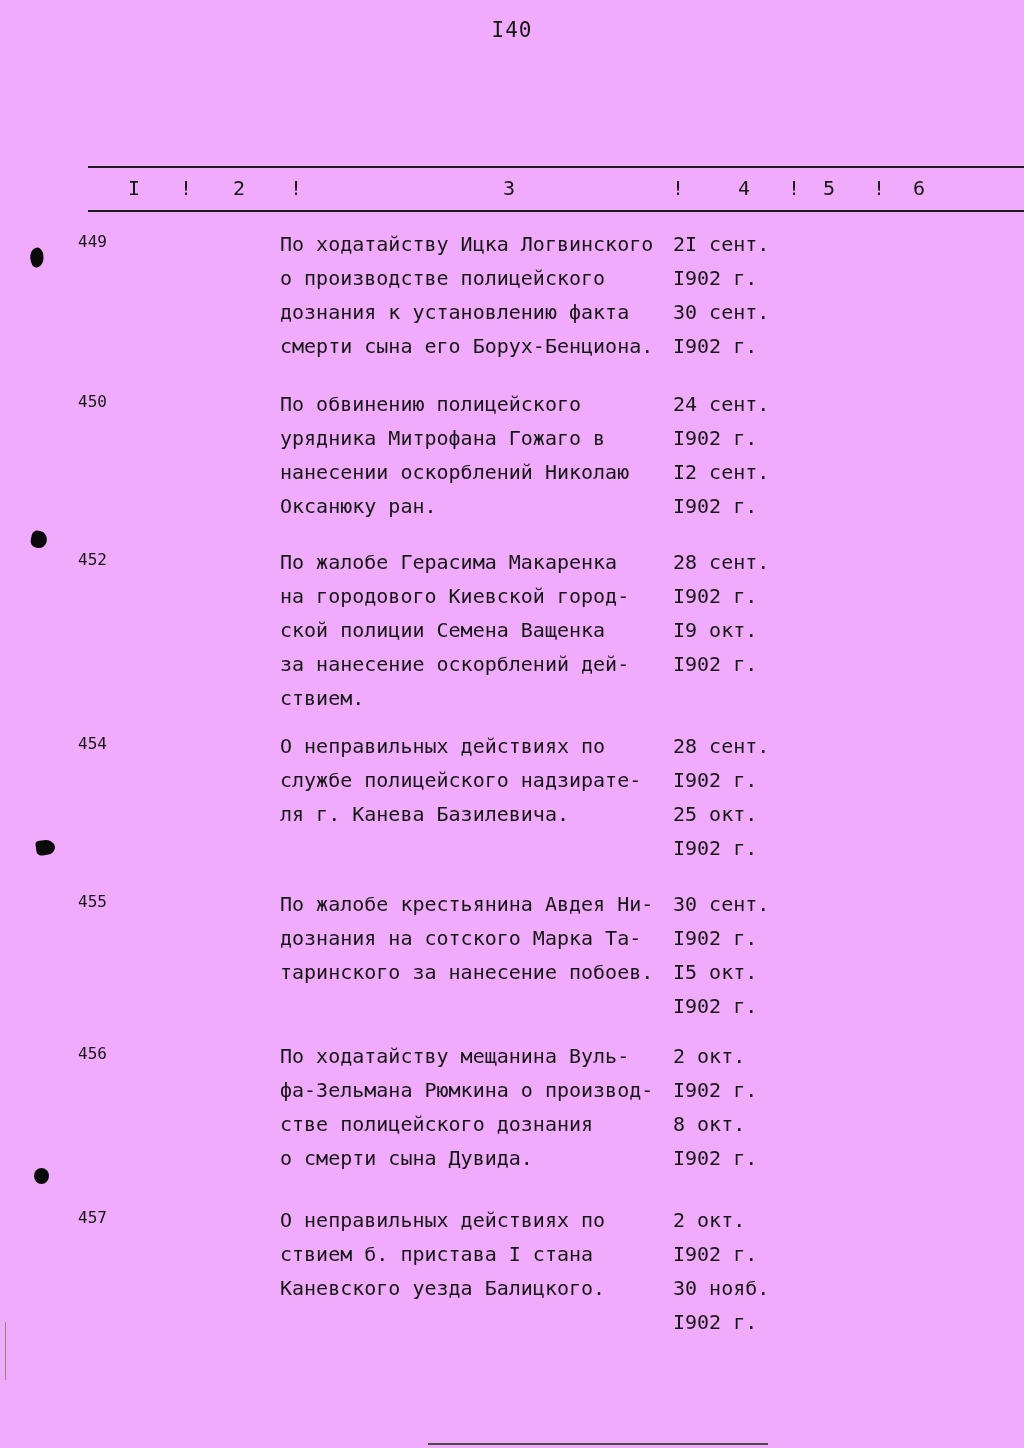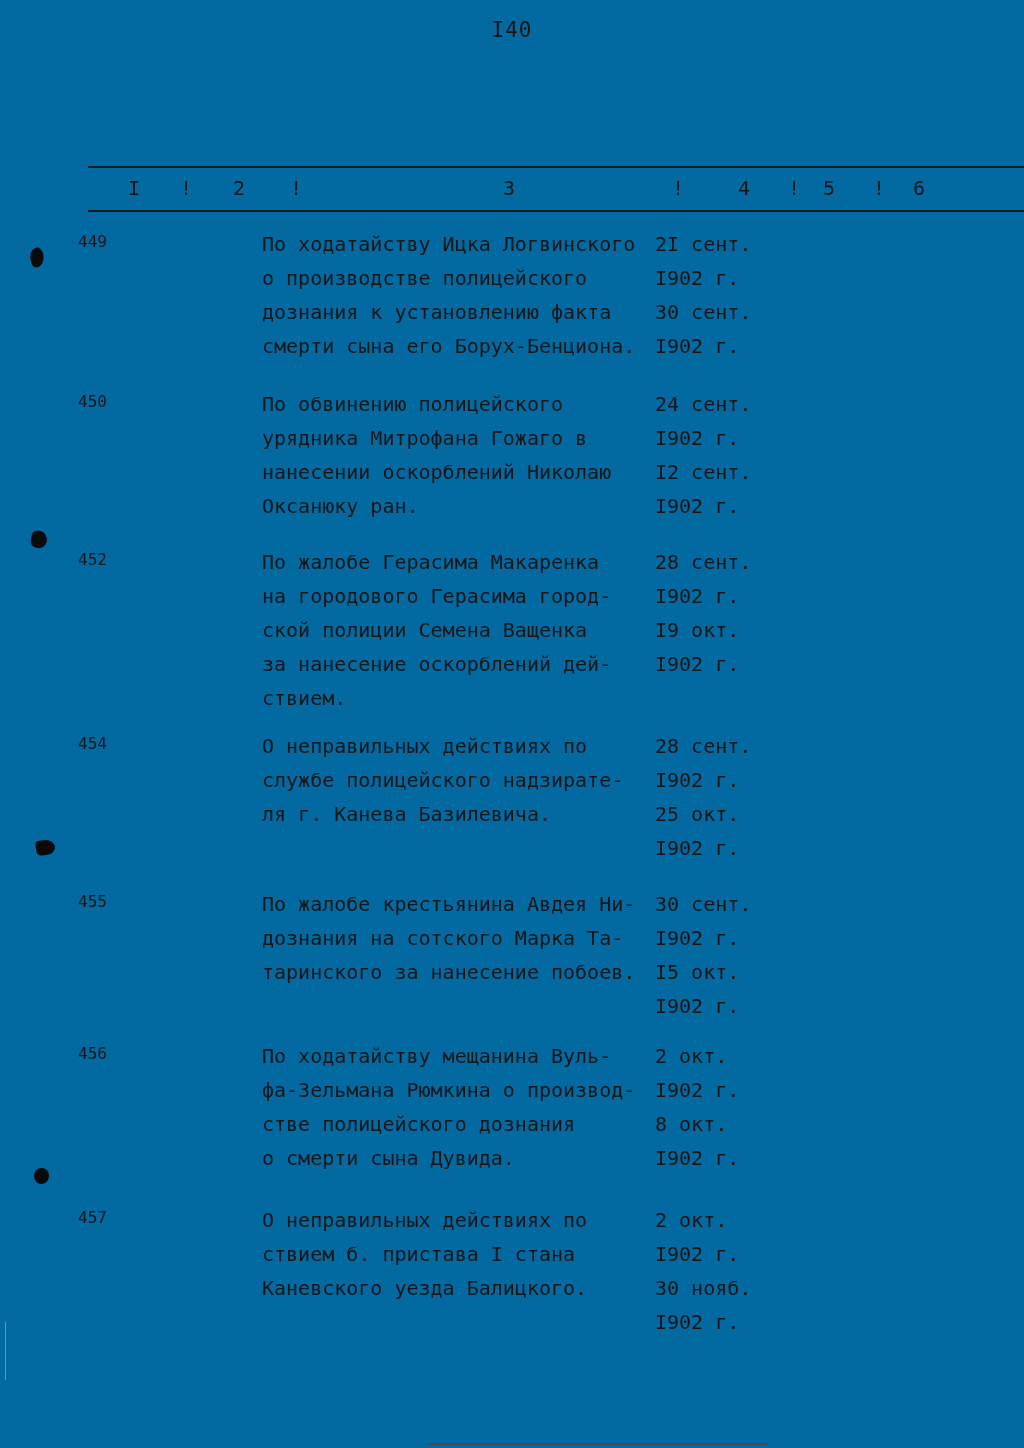--- a/index.html
+++ b/index.html
@@ -4,21 +4,21 @@
 <style>
   html, body {
     margin: 0;
     padding: 0;
     background: #fcfcf9;
   }
   .page {
     position: relative;
     width: 1024px;
     height: 1448px;
-    background: #0369a1;
+    background: #f0abfc;
     font-family: "DejaVu Sans Mono", "Liberation Mono", monospace;
     color: #161616;
     overflow: hidden;
   }
   .page-number {
     position: absolute;
     top: 18px;
     left: 0;
     width: 100%;
     text-align: center;
@@ -56,21 +56,21 @@
     width: 100%;
   }
   .entry-number {
     position: absolute;
     left: 78px;
     top: 0;
     font-size: 16px;
   }
   .entry-lines {
     position: absolute;
-    left: 262px;
+    left: 280px;
     top: 0;
     right: 0;
   }
   .entry-line {
     position: relative;
     height: 34px;
     white-space: nowrap;
   }
   .desc {
     font-size: 20px;
@@ -164,21 +164,21 @@
           <div class="entry-line"><span class="desc">По обвинению полицейского</span><span class="date">24 сент.</span></div>
           <div class="entry-line"><span class="desc">урядника Митрофана Гожаго в</span><span class="date">I902 г.</span></div>
           <div class="entry-line"><span class="desc">нанесении оскорблений Николаю</span><span class="date">I2 сент.</span></div>
           <div class="entry-line"><span class="desc">Оксанюку ран.</span><span class="date">I902 г.</span></div>
         </div>
       </div>
       <div class="entry" style="top: 550px;">
         <div class="entry-number">452</div>
         <div class="entry-lines">
           <div class="entry-line"><span class="desc">По жалобе Герасима Макаренка</span><span class="date">28 сент.</span></div>
-          <div class="entry-line"><span class="desc">на городового Герасима город-</span><span class="date">I902 г.</span></div>
+          <div class="entry-line"><span class="desc">на городового Киевской город-</span><span class="date">I902 г.</span></div>
           <div class="entry-line"><span class="desc">ской полиции Семена Ващенка</span><span class="date">I9 окт.</span></div>
           <div class="entry-line"><span class="desc">за нанесение оскорблений дей-</span><span class="date">I902 г.</span></div>
           <div class="entry-line"><span class="desc">ствием.</span></div>
         </div>
       </div>
       <div class="entry" style="top: 734px;">
         <div class="entry-number">454</div>
         <div class="entry-lines">
           <div class="entry-line"><span class="desc">О неправильных действиях по</span><span class="date">28 сент.</span></div>
           <div class="entry-line"><span class="desc">службе полицейского надзирате-</span><span class="date">I902 г.</span></div>

